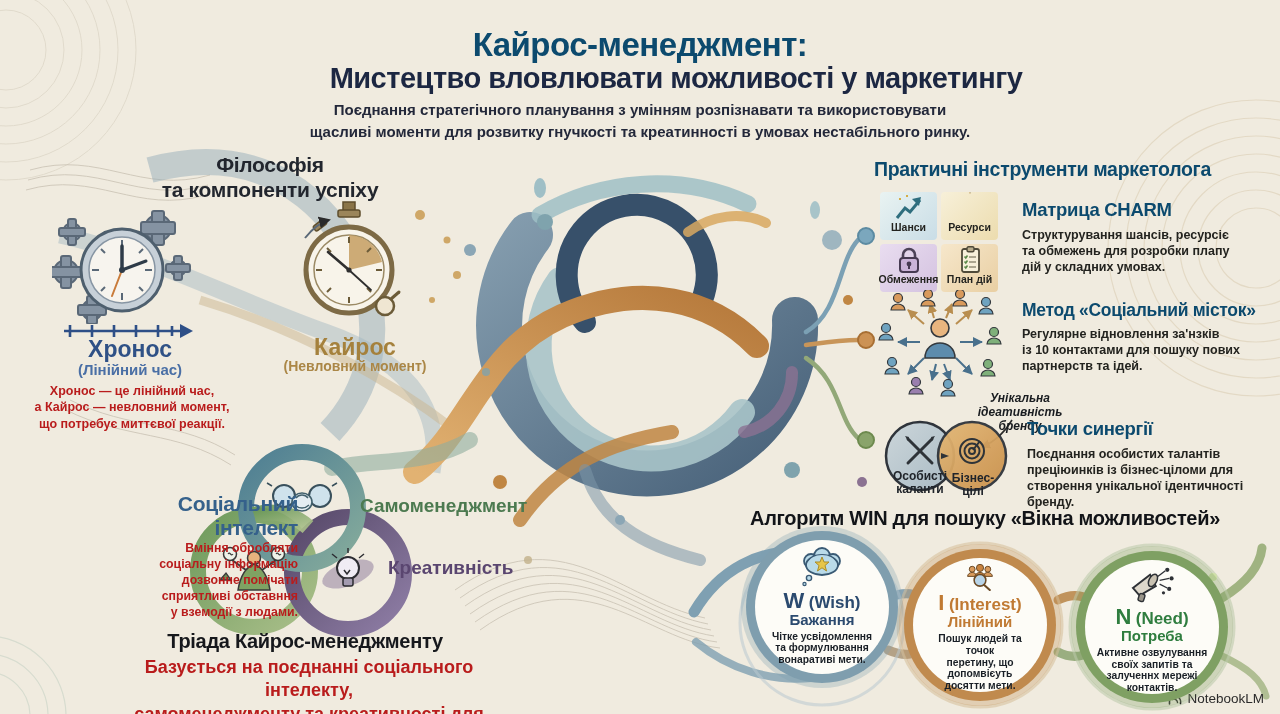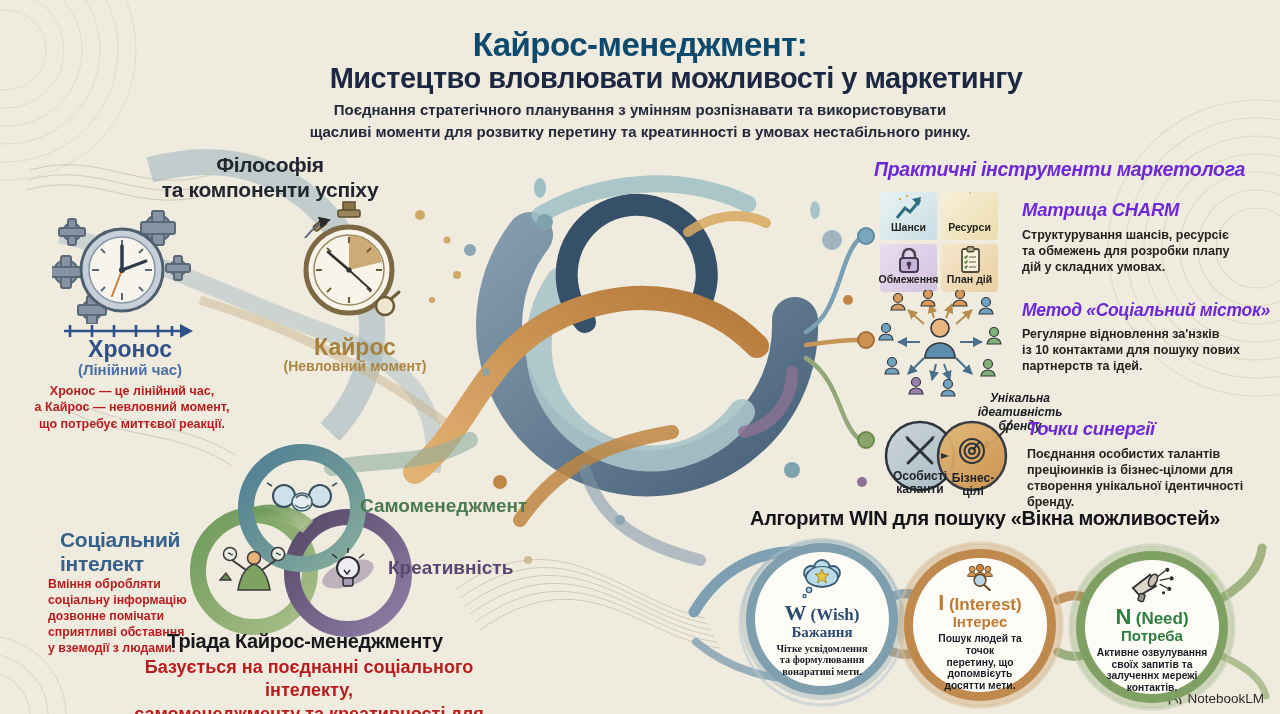--- a/index.html
+++ b/index.html
@@ -1,32 +1,32 @@
 <!DOCTYPE html>
 <html><head>
 <meta charset="utf-8">
 <style>
   html,body{margin:0;padding:0;background:#d8d4c8;}
   .canvas{position:relative;width:1280px;height:714px;background:#f0ebdf;overflow:hidden;
           font-family:"Liberation Sans",sans-serif;color:#1f1f1f;}
   .abs{position:absolute;}
   .pre{white-space:pre-line;}
   .ctr{text-align:center;}
-  .rt{text-align:left;margin-top:36px;}
+  .rt{text-align:right;}
   .z1{z-index:2;}
   .title1{font-size:33px;font-weight:bold;color:#0c4a6e;letter-spacing:-.5px;}
   .title2{font-size:29px;font-weight:bold;color:#1c2742;letter-spacing:-.5px;margin-left:36px;}
   .subtitle{font-size:15px;font-weight:bold;color:#23283a;line-height:1.45;}
   .sec-head{font-size:21px;font-weight:bold;color:#22262e;line-height:1.2;letter-spacing:-.3px;}
   .chronos-name{font-size:23px;font-weight:bold;color:#2f5186;}
   .chronos-sub{font-size:15px;font-weight:bold;color:#4a6fa5;}
   .kairos-name{font-size:23px;font-weight:bold;color:#a5813c;}
   .kairos-sub{font-size:14px;font-weight:bold;color:#ab8747;}
   .body-txt{font-size:12.5px;font-weight:bold;color:#b91c1c;line-height:1.3;}
-  .tool-title{font-size:18.5px;font-weight:bold;color:#6d28d9;letter-spacing:-.3px;font-style:italic;}
+  .tool-title{font-size:18.5px;font-weight:bold;color:#0c4a6e;letter-spacing:-.3px;}
   .tool-desc{font-size:12.5px;font-weight:bold;color:#23231f;line-height:1.28;margin-top:3px;}
   .charm-grid{display:grid;grid-template-columns:57px 57px;grid-template-rows:48px 48px;gap:4px;}
   .charm-cell{border-radius:4px;display:flex;flex-direction:column;align-items:center;justify-content:flex-end;padding-bottom:8px;}
   .charm-cell .lbl{font-size:10.5px;font-weight:bold;color:#23231f;line-height:1;}
   .q1{background:linear-gradient(135deg,#e9f3f2,#c9dde6);}
   .q2{background:linear-gradient(135deg,#f7f0d9,#ecdcae);gap:28px;}
   .q3{background:linear-gradient(135deg,#e9ddf0,#d4c2e0);}
   .q4{background:linear-gradient(135deg,#f6e7cb,#e9cfa3);}
   .venn-lbl{font-size:12px;font-weight:bold;color:#20242a;line-height:1.1;}
   .venn-cap{font-size:12px;font-weight:bold;color:#191c20;line-height:1.15;font-style:italic;}
@@ -165,21 +165,21 @@
       <circle cx="980" cy="625" r="82" stroke="#d6bd98" stroke-width="3" opacity=".55"></circle>
       <circle cx="1152" cy="627" r="82" stroke="#b9c8a8" stroke-width="3" opacity=".55"></circle>
       <circle cx="1213" cy="577" r="4" fill="#cfe0a8" stroke="none"></circle>
       <circle cx="1196" cy="676" r="3.5" fill="#cfe0a8" stroke="none"></circle>
     </g>
   </svg>
 
   <div class="abs ctr z1 title1" style="left:0;top:26px;width:1280px;">Кайрос-менеджмент:</div>
   <div class="abs ctr z1 title2" style="left:0;top:62px;width:1280px;">Мистецтво вловлювати можливості у маркетингу</div>
   <div class="abs ctr z1 subtitle pre" style="left:0;top:99px;width:1280px;">Поєднання стратегічного планування з умінням розпізнавати та використовувати
-щасливі моменти для розвитку перетину та креатинності в умовах нестабільного ринку.</div>
+щасливі моменти для розвитку гнучкості та креатинності в умовах нестабільного ринку.</div>
 
   <div class="abs ctr z1 sec-head pre" style="left:120px;top:152px;width:300px;">Філософія
 та компоненти успіху</div>
 
   <svg class="abs z1" style="left:52px;top:208px;" width="140" height="116" viewBox="0 0 140 116">
     <g fill="#8593a2" stroke="#5a6877" stroke-width="2">
       <circle cx="20" cy="24" r="9"></circle>
         <rect x="16" y="11" width="8" height="26" rx="2"></rect>
         <rect x="7" y="20" width="26" height="8" rx="2"></rect>
       <circle cx="14" cy="64" r="12"></circle>
@@ -422,21 +422,21 @@
 каланти</div>
   <div class="abs z1 ctr venn-lbl pre" style="left:950px;top:472px;width:46px;">Бізнес-
 цілі</div>
   <div class="abs z1 tool-title" style="left:1027px;top:418px;">Точки синергії</div>
   <div class="abs z1 tool-desc pre" style="left:1027px;top:443px;width:235px;">Поєднання особистих талантів
 преціюинків із бізнес-ціломи для
 створення унікальної ідентичності бренду.</div>
 
   <div class="abs ctr z1 win-head" style="left:700px;top:507px;width:570px;">Алгоритм WIN для пошуку «Вікна можливостей»</div>
 
-  <div class="win-circle ring-w ctr" style="left:755px;top:552px;font-family:Liberation Serif, serif;">
+  <div class="win-circle ring-w ctr" style="left:755px;top:540px;">
     <svg width="48" height="42" viewBox="0 0 48 42" style="margin-top:7px;">
       <circle cx="13" cy="14" r="7" fill="#badbe9" stroke="#3a5a74" stroke-width="1.8"></circle>
       <circle cx="24" cy="9" r="8" fill="#badbe9" stroke="#3a5a74" stroke-width="1.8"></circle>
       <circle cx="35" cy="14" r="7" fill="#badbe9" stroke="#3a5a74" stroke-width="1.8"></circle>
       <ellipse cx="24" cy="18" rx="16" ry="10" fill="#badbe9" stroke="#3a5a74" stroke-width="1.8"></ellipse>
       <ellipse cx="24" cy="16" rx="13" ry="8" fill="#badbe9" stroke="none"></ellipse>
       <polygon points="24,10 26,15 31,15 27,18.5 28.5,24 24,20.8 19.5,24 21,18.5 17,15 22,15" fill="#e7c548" stroke="#a98c2a" stroke-width="1"></polygon>
       <circle cx="11" cy="31" r="2.6" fill="#badbe9" stroke="#3a5a74" stroke-width="1.4"></circle>
       <circle cx="6.5" cy="37" r="1.6" fill="#badbe9" stroke="#3a5a74" stroke-width="1.2"></circle>
     </svg>
@@ -454,21 +454,21 @@
           <path d="M5,19 a7,6 0 0 1 14,0 z" fill="#d99a5c"></path>
         <circle cx="36" cy="8" r="4.5" fill="#d99a5c"></circle>
           <path d="M29,19 a7,6 0 0 1 14,0 z" fill="#d99a5c"></path>
         <circle cx="24" cy="6" r="5.5" fill="#c9833f"></circle>
           <path d="M16,20 a8,7 0 0 1 16,0 z" fill="#c9833f"></path>
       </g>
       <circle cx="24" cy="25" r="9" fill="#b8d4e8" stroke="#6b4a26" stroke-width="2.4"></circle>
       <line x1="30" y1="32" x2="39" y2="40" stroke="#6b4a26" stroke-width="3.2" stroke-linecap="round"></line>
     </svg>
     <div class="win-letter-row c-or"><span class="win-letter">I</span> <span class="win-latin">(Interest)</span></div>
-    <div class="win-name c-or">Інтерес</div>
+    <div class="win-name c-or">Лінійний</div>
     <div class="win-desc pre">Пошук людей та точок
 перетину, що
 допомвієуть
 досятти мети.</div>
   </div>
 
   <div class="win-circle ring-n ctr" style="left:1085px;top:560px;">
     <svg width="52" height="40" viewBox="0 0 52 40" style="margin-top:7px;">
       <path d="M6,22 L24,8 L30,20 L13,30 Z" fill="#ded8cb" stroke="#2e3136" stroke-width="2"></path>
       <ellipse cx="27" cy="14" rx="4" ry="7" transform="rotate(28 27 14)" fill="#c9c2b2" stroke="#2e3136" stroke-width="1.6"></ellipse>

